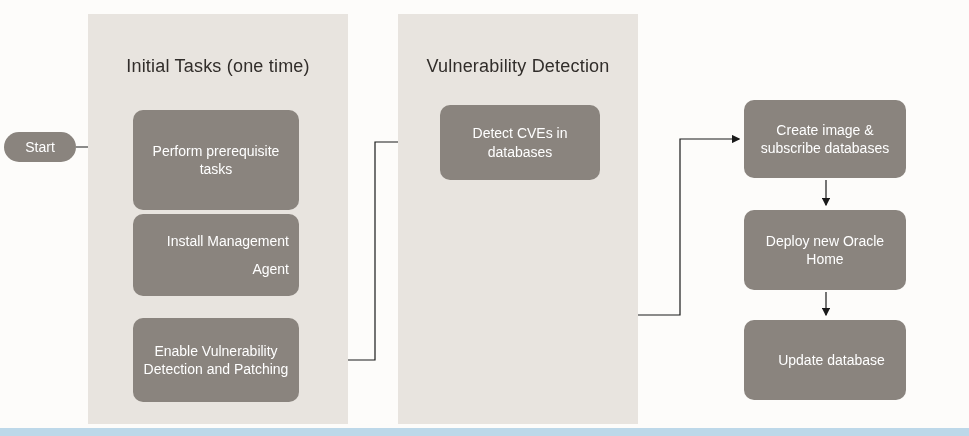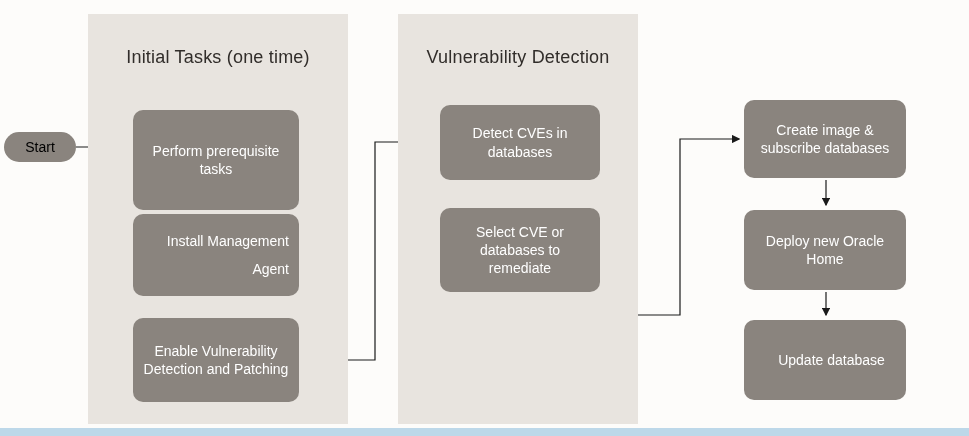--- a/index.html
+++ b/index.html
@@ -15,21 +15,21 @@
     background: #fdfcfa;
     overflow: hidden;
   }
   .panel {
     position: absolute;
     top: 14px;
     height: 410px;
     background: #e8e4df;
   }
   .panel-title {
-    margin: 7px;
+    margin: 16px;
     padding-top: 26px;
     text-align: center;
     font-size: 18px;
     font-weight: 400;
     color: #312d2a;
     letter-spacing: 0.2px;
   }
   .node {
     position: absolute;
     background: #8a847e;
@@ -47,21 +47,21 @@
   .node.spread {
     line-height: 2.0;
   }
   .start-pill {
     position: absolute;
     left: 4px;
     top: 132px;
     width: 72px;
     height: 30px;
     background: #8a847e;
-    color: #000000;
+    color: #ffffff;
     border-radius: 15px;
     display: flex;
     align-items: center;
     justify-content: center;
     font-size: 14px;
   }
   .connectors {
     position: absolute;
     left: 0;
     top: 0;
@@ -113,21 +113,20 @@
     <h2 class="panel-title">Initial Tasks (one time)</h2>
   </section>
   <div class="node" style="left:133px; top:110px; width:166px; height:100px;">Perform prerequisite tasks</div>
   <div class="node spread" style="left:133px; top:214px; width:166px; height:82px;text-align:right;">Install Management Agent</div>
   <div class="node" style="left:133px; top:318px; width:166px; height:84px;">Enable Vulnerability Detection and Patching</div>
 
   <section class="panel" style="left:398px; width:240px;">
     <h2 class="panel-title">Vulnerability Detection</h2>
   </section>
   <div class="node" style="left:440px; top:105px; width:160px; height:75px;">Detect CVEs in databases</div>
-  <div class="node" style="left:440px; top:208px; width:160px; height:84px;">Select CVE or databases to remediate</div>
 
   <div class="node" style="left:744px; top:100px; width:162px; height:78px;">Create image  &amp; subscribe databases</div>
   <div class="node" style="left:744px; top:210px; width:162px; height:80px;">Deploy new Oracle Home</div>
   <div class="node" style="left:744px; top:320px; width:162px; height:80px;padding-left:23px;">Update database</div>
 
   <div class="footer-strip"></div>
 
 </div>
 
 </body></html>

